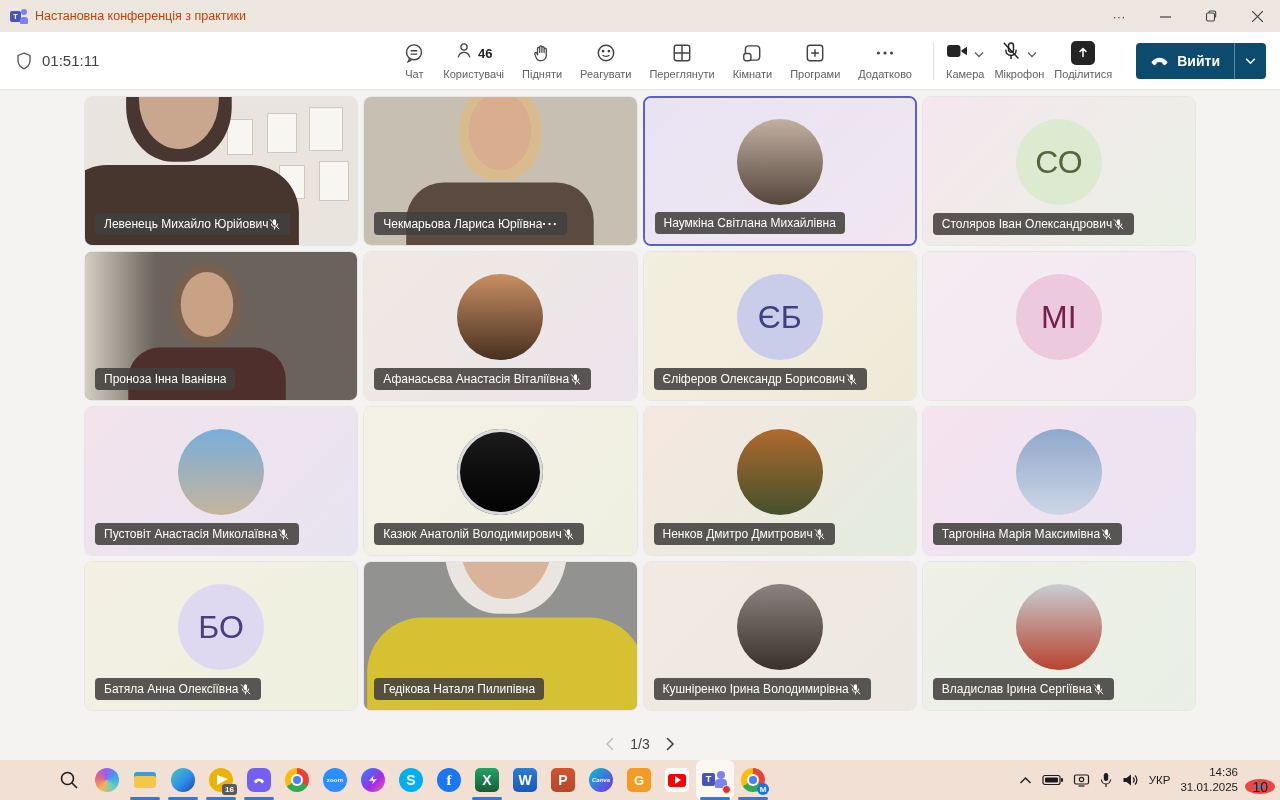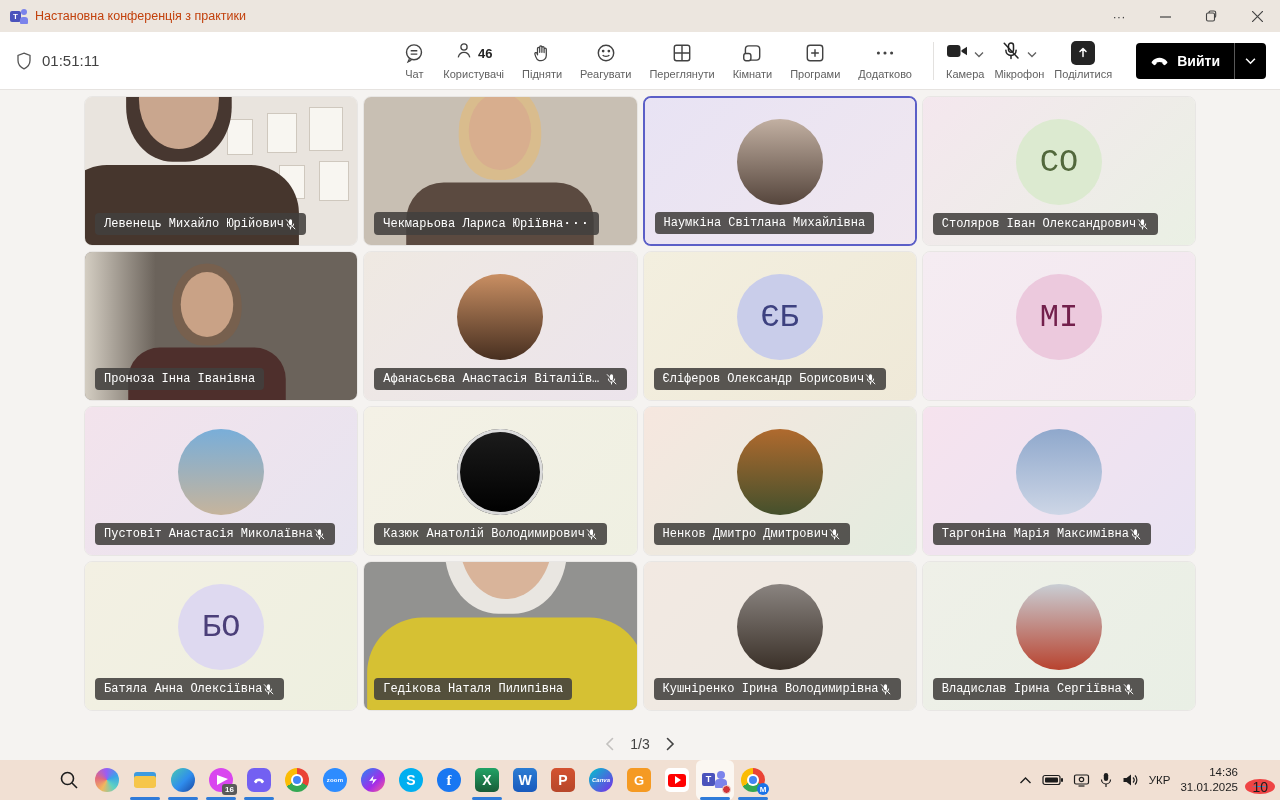--- a/index.html
+++ b/index.html
@@ -25,30 +25,30 @@
   .tool-btn { display:flex; flex-direction:column; align-items:center; justify-content:center; padding:4px 9px; gap:3px; }
   .tool-btn .ic { height:24px; display:flex; align-items:center; gap:3px; }
   .tool-btn .lbl { font-size:11px; color:#616161; white-space:nowrap; }
   .badge46 { font-size:13px; font-weight:bold; color:#242424; }
   .vdivider { width:1px; height:38px; background:#e3e1df; margin:0 12px; }
   .dev-area { display:flex; align-items:center; gap:10px; }
   .dev-btn { display:flex; flex-direction:column; align-items:center; gap:3px; }
   .dev-top { display:flex; align-items:center; gap:6px; height:24px; }
   .dev-lbl { font-size:11px; color:#616161; white-space:nowrap; }
   .share-sq { width:24px; height:24px; background:#242424; border-radius:5px; display:flex; align-items:center; justify-content:center; }
-  .leave-btn { margin-left:14px; height:36px; background:#000000; border-radius:4px; display:flex; align-items:center; color:#fff; overflow:hidden; }
+  .leave-btn { margin-left:14px; height:36px; background:#0c4a6e; border-radius:4px; display:flex; align-items:center; color:#fff; overflow:hidden; }
   .leave-main { display:flex; align-items:center; gap:8px; padding:0 14px; }
   .leave-lbl { font-size:14px; font-weight:bold; }
   .leave-split { width:1px; align-self:stretch; background:rgba(255,255,255,.35); }
   .leave-caret { padding:0 10px; display:flex; align-items:center; height:100%; }
 
   
   .stage { height:670px; background:#f5f3f1; position:relative; }
   .grid { display:grid; grid-template-columns:repeat(4,1fr); grid-auto-rows:150px; gap:5px; padding:6px 84px 0; }
-  .tile { position:relative; border-radius:8px; overflow:hidden; border:1px solid rgba(0,0,0,.05);font-family:Liberation Mono, monospace; }
+  .tile { position:relative; border-radius:8px; overflow:hidden; border:1px solid rgba(0,0,0,.05); }
   .tile.active { border:2.5px solid #5b5fc7; }
   .tile-bg { position:absolute; inset:0; }
   .avatar { display:none; position:absolute; left:50%; top:44%; transform:translate(-50%,-50%); width:86px; height:86px; border-radius:50%; align-items:center; justify-content:center; font-size:32px; }
   .avatar.ring { box-shadow:inset 0 0 0 3px rgba(255,255,255,.85); }
   .fig { display:none; position:absolute; inset:0; transform-origin:50% 100%; }
   .hair { position:absolute; bottom:52px; left:50%; transform:translateX(-50%); width:66px; height:78px; border-radius:50% 50% 44% 44%; }
   .skin { position:absolute; bottom:60px; left:50%; transform:translateX(-50%); width:50px; height:62px; border-radius:50%; }
   .fbody { position:absolute; bottom:-8px; left:50%; transform:translateX(-50%); width:150px; height:58px; border-radius:30px 30px 0 0; }
   .decor { display:none; position:absolute; inset:0; pointer-events:none; }
   .tile.certificates .decor.certs { display:block; }
@@ -72,21 +72,21 @@
   .ti { width:24px; height:24px; position:relative; display:flex; align-items:center; justify-content:center; }
   .win-logo { display:grid; grid-template-columns:10px 10px; grid-template-rows:10px 10px; gap:2px; }
   .win-logo i { background:#1d1d1d; }
   .circ { border-radius:50%; width:24px; height:24px; display:flex; align-items:center; justify-content:center; color:#fff; font-weight:bold; }
   .sqr { border-radius:5px; width:24px; height:24px; display:flex; align-items:center; justify-content:center; color:#fff; font-weight:bold; font-size:14px; }
   .copilot { background:conic-gradient(from 210deg,#f2b75c,#e2697e,#9a5cf6,#3aa3e8,#5fd2c2,#f2b75c); }
   .folder { position:relative; width:24px; height:24px; }
   .folder .back { position:absolute; left:1px; top:4px; width:22px; height:15px; background:#3d9be0; border-radius:3px; }
   .folder .front { position:absolute; left:1px; top:8px; width:22px; height:12px; background:#f6c64a; border-radius:2px 2px 3px 3px; }
   .edge { background:linear-gradient(135deg,#49c9b1 0%,#2f8ded 55%,#1946a0 100%); }
-  .telegram { background:#d946ef; position:relative;justify-content:center; }
+  .telegram { background:#eab308; position:relative;justify-content:center; }
   .tg-plane { width:0; height:0; border-left:11px solid #fff; border-top:4px solid transparent; border-bottom:6px solid transparent; margin-left:3px; }
   .tg-badge { position:absolute; right:-4px; bottom:-3px; background:#5a5a5a; color:#fff; font-size:8px; padding:1px 3px; border-radius:3px; font-weight:bold; }
   .viber { background:#7360f2; border-radius:7px; }
   .chrome-ic { position:relative; border-radius:50%; width:24px; height:24px; background:conic-gradient(#ea4335 0 33%, #34a853 33% 66%, #fbbc05 66% 100%); display:flex; align-items:center; justify-content:center; }
   .chrome-ic .w { width:12px; height:12px; background:#fff; border-radius:50%; display:flex; align-items:center; justify-content:center; }
   .chrome-ic .b { width:8px; height:8px; background:#4285f4; border-radius:50%; }
   .zoom-ic { background:#2d8cff; font-size:6px; font-weight:bold; letter-spacing:.2px; }
   .messenger { background:linear-gradient(135deg,#2787f5,#a22ce8 60%,#ff5e93); }
   .bolt { width:11px; height:11px; background:#fff; clip-path:polygon(15% 60%, 55% 10%, 48% 45%, 85% 40%, 42% 92%, 52% 55%); }
   .skype { background:#00aff0; font-size:14px; }

